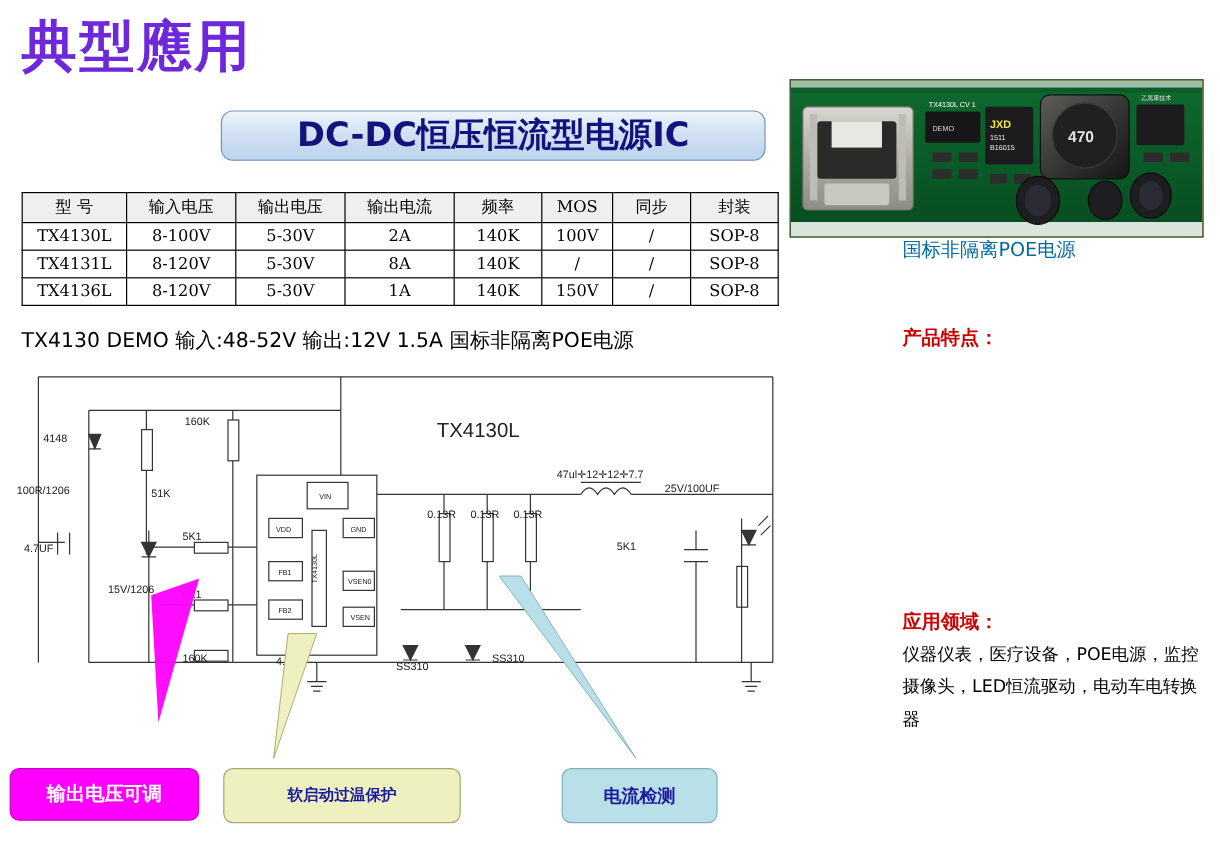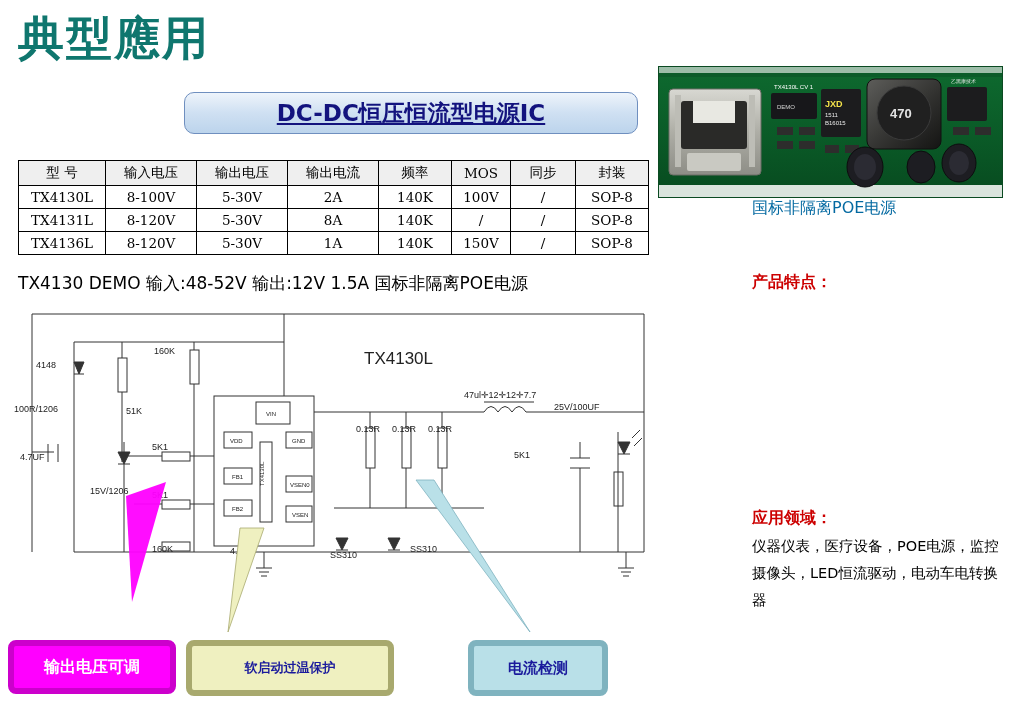--- a/index.html
+++ b/index.html
@@ -20,45 +20,44 @@
     height: 712px;
   }
 
   
   .main-title {
     position: absolute;
     left: 18px;
     top: 8px;
     font-size: 46px;
     font-weight: bold;
-    color: #0f766e;
+    color: #6d28d9;
     letter-spacing: 2px;
     font-family: "DejaVu Sans", sans-serif;
   }
 
   
   .banner {
     position: absolute;
     left: 184px;
     top: 92px;
     width: 452px;
     height: 40px;
     border: 1px solid #6f8fbf;
     border-radius: 10px;
     background: linear-gradient(to bottom, #eef4fb 0%, #cfe0f2 50%, #bcd4ec 100%);
     display: flex;
     align-items: center;
     justify-content: center;
   }
   .banner-text {
-    font-size: 23px;
+    font-size: 28px;
     font-weight: bold;
     color: #13137e;
     font-family: "DejaVu Sans", sans-serif;
-    text-decoration: underline;
   }
 
   
   .spec-table {
     position: absolute;
     left: 18px;
     top: 160px;
     border-collapse: collapse;
     font-family: "DejaVu Serif", serif;
     font-size: 13.5px;
@@ -101,21 +100,21 @@
     top: 302px;
     width: 648px;
     height: 330px;
     background: #ffffff;
   }
   .schematic svg { display: block; }
 
   
   .callout {
     position: absolute;
-    border: 6px solid #4c1d95;
+    border: 1px solid #4c1d95;
     border-radius: 8px;
     display: flex;
     align-items: center;
     justify-content: center;
     font-weight: bold;
     font-family: Liberation Sans, sans-serif;
   }
   .callout-magenta {
     left: 8px; top: 640px; width: 156px; height: 42px;
     background: #ff00ff;

